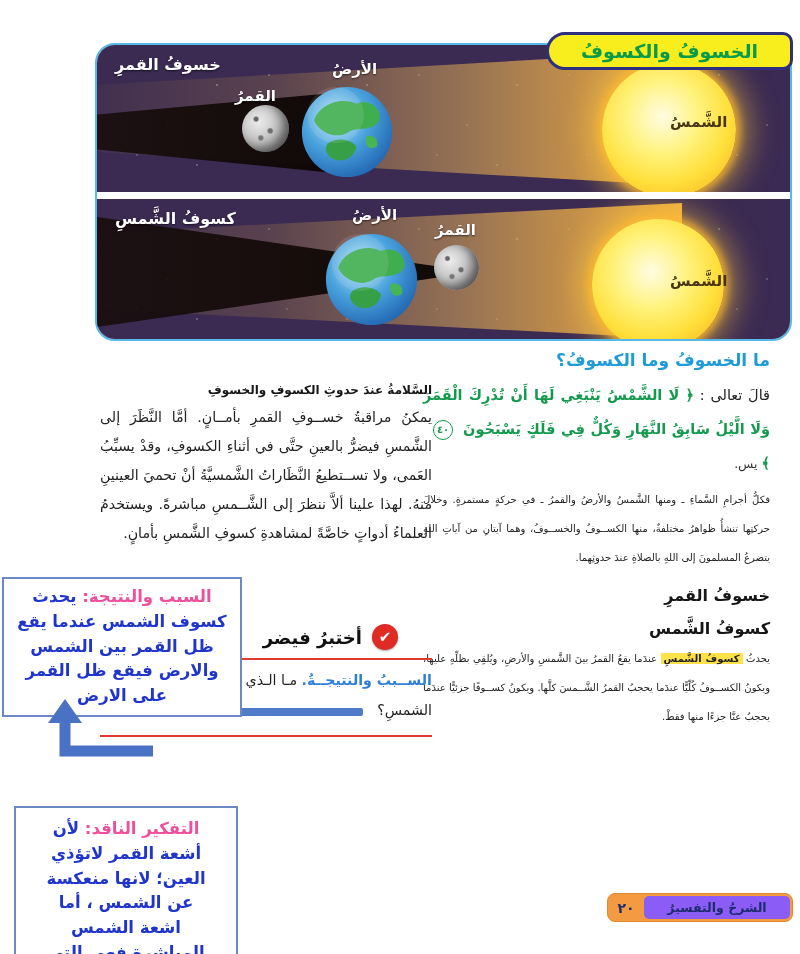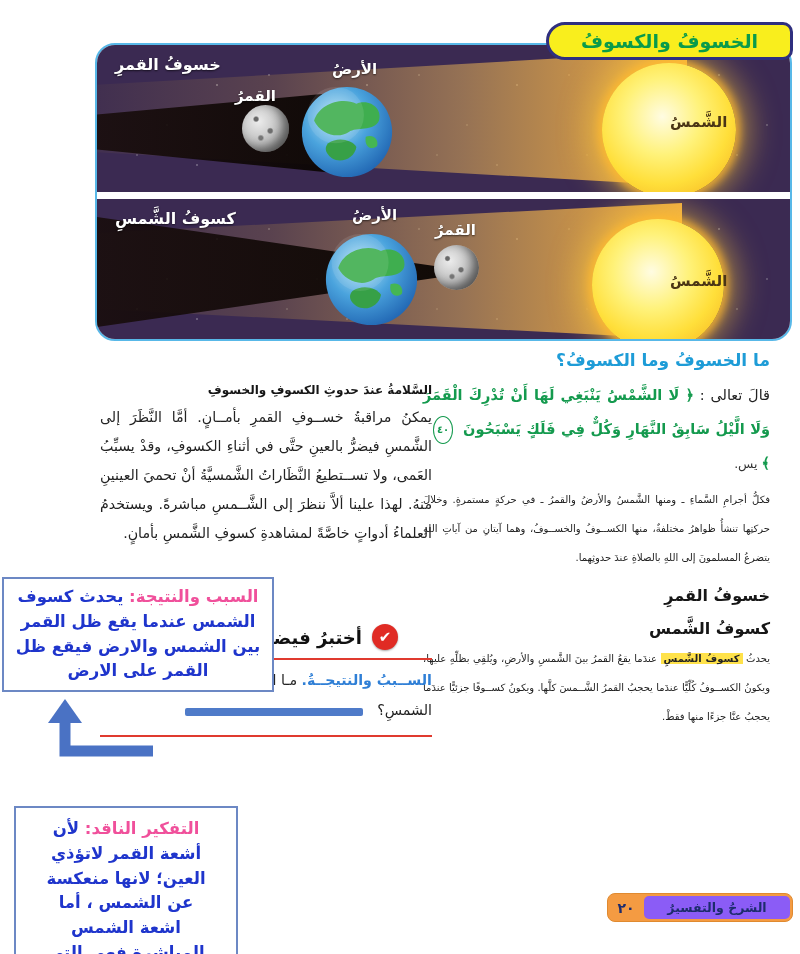--- a/index.html
+++ b/index.html
@@ -4,21 +4,21 @@
 <style>
   * { margin:0; padding:0; box-sizing:border-box; }
   html,body { width:800px; }
   body {
     position:relative; width:800px; height:954px; background:#ffffff;
     font-family:"DejaVu Sans", sans-serif; overflow:hidden; direction:rtl;
   }
 
   
   .banner {
-    position:absolute; top:22px; right:7px; width:247px; height:38px;
+    position:absolute; top:32px; right:7px; width:247px; height:38px;
     background:#f9ee1d; border:3px solid #2f2f7f;
     border-radius:19px 10px 10px 19px;
     display:flex; align-items:center; justify-content:center; z-index:6;
   }
   .banner span { color:#0a9b4a; font-weight:bold; font-size:19px; }
 
   
   .diagram {
     position:absolute; left:95px; top:43px; width:697px; height:298px;
     border:2px solid #58b8e8; border-radius:20px; overflow:hidden; background:#fff;
@@ -71,21 +71,21 @@
   .sun-label { color:#4a3515; text-shadow:none; }
 
   
   .right-col { position:absolute; top:350px; right:30px; width:347px; text-align:right; color:#222; }
   .rc-heading { color:#1e9cd7; font-weight:bold; font-size:17px; margin-bottom:8px; }
   .verse-block { font-size:14.5px; line-height:34px; text-align:justify; }
   .verse-intro { color:#222; }
   .verse-green { color:#149a4e; font-weight:bold; }
   .ayah-circle {
     display:inline-flex; align-items:center; justify-content:center;
-    width:20px; height:28px; border:1.5px solid #149a4e; border-radius:50%;
+    width:20px; height:20px; border:1.5px solid #149a4e; border-radius:50%;
     font-size:10px; color:#149a4e; font-weight:bold; margin:0 10px; vertical-align:middle;
   }
   .verse-source { color:#333; font-size:12.5px; }
   .rc-para { font-size:10px; line-height:29px; text-align:justify; margin-top:4px; }
   .rc-subhead { font-size:16px; font-weight:bold; color:#161616; margin:14px 0 6px; }
   .hl { background:#ffe24a; font-weight:bold; padding:0 3px; }
 
   
   .left-col { position:absolute; top:383px; left:100px; width:332px; text-align:right; color:#222; }
   .lc-heading { font-size:12px; font-weight:bold; color:#161616; margin-bottom:6px; }
@@ -100,21 +100,21 @@
   .redline { border:none; border-top:2px solid #e03a2f; margin:4px 0 0; }
   .qblock { font-size:14.2px; line-height:30px; padding:5px 0 6px; }
   .qlabel { color:#2f7fd6; font-weight:bold; }
   .answer-bar { display:inline-block; width:178px; height:8px; background:#4f7bc9; border-radius:2px; margin:0 10px -1px 0; vertical-align:middle; }
 
   
   .note-box {
     position:absolute; background:#fff; border:2px solid #6c88c4; z-index:7;
     text-align:center; font-weight:bold; font-size:16.5px; line-height:1.5; color:#1f35cc;
   }
-  .note1 { left:2px; top:577px; width:272px; padding:6px 3px; }
+  .note1 { left:2px; top:577px; width:240px; padding:6px 3px; }
   .note2 { left:14px; top:806px; width:224px; padding:9px 21px; }
   .note-label { color:#f0509b; }
   .up-arrow { position:absolute; left:35px; top:699px; z-index:7; }
 
   
   .footer-badge {
     position:absolute; top:893px; right:7px; width:186px; height:29px;
     background:#f49b42; border:1px solid #e08a30; border-radius:8px;
     display:flex; align-items:stretch; padding:2px; z-index:6;
   }

